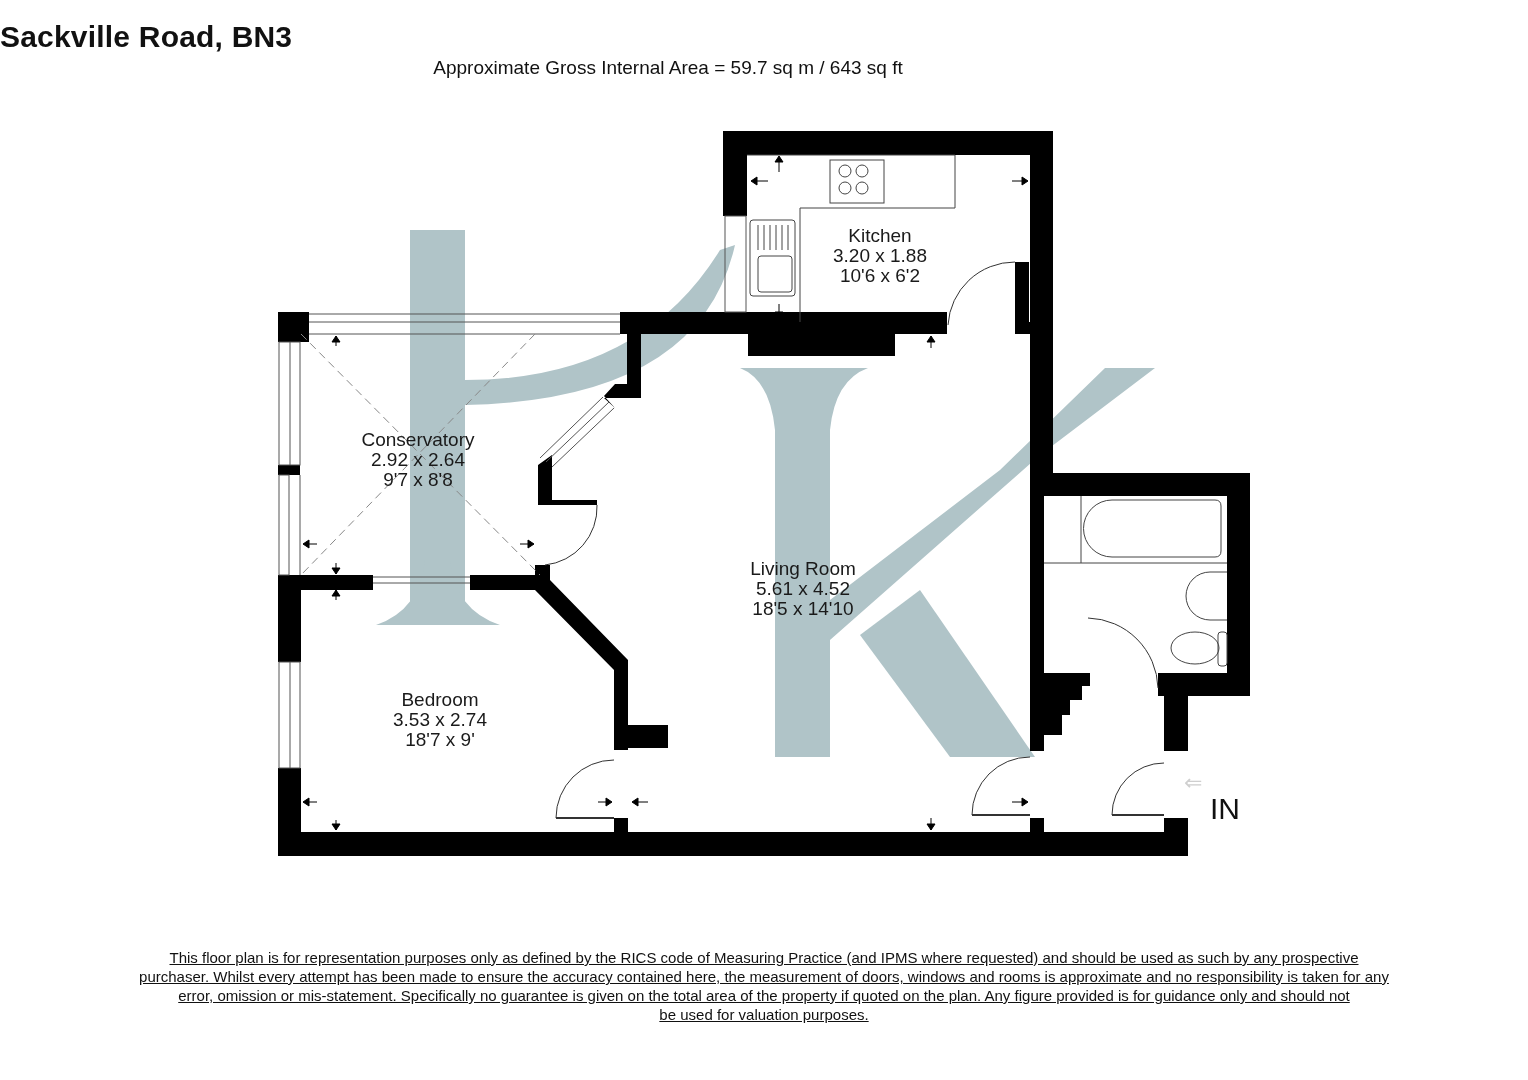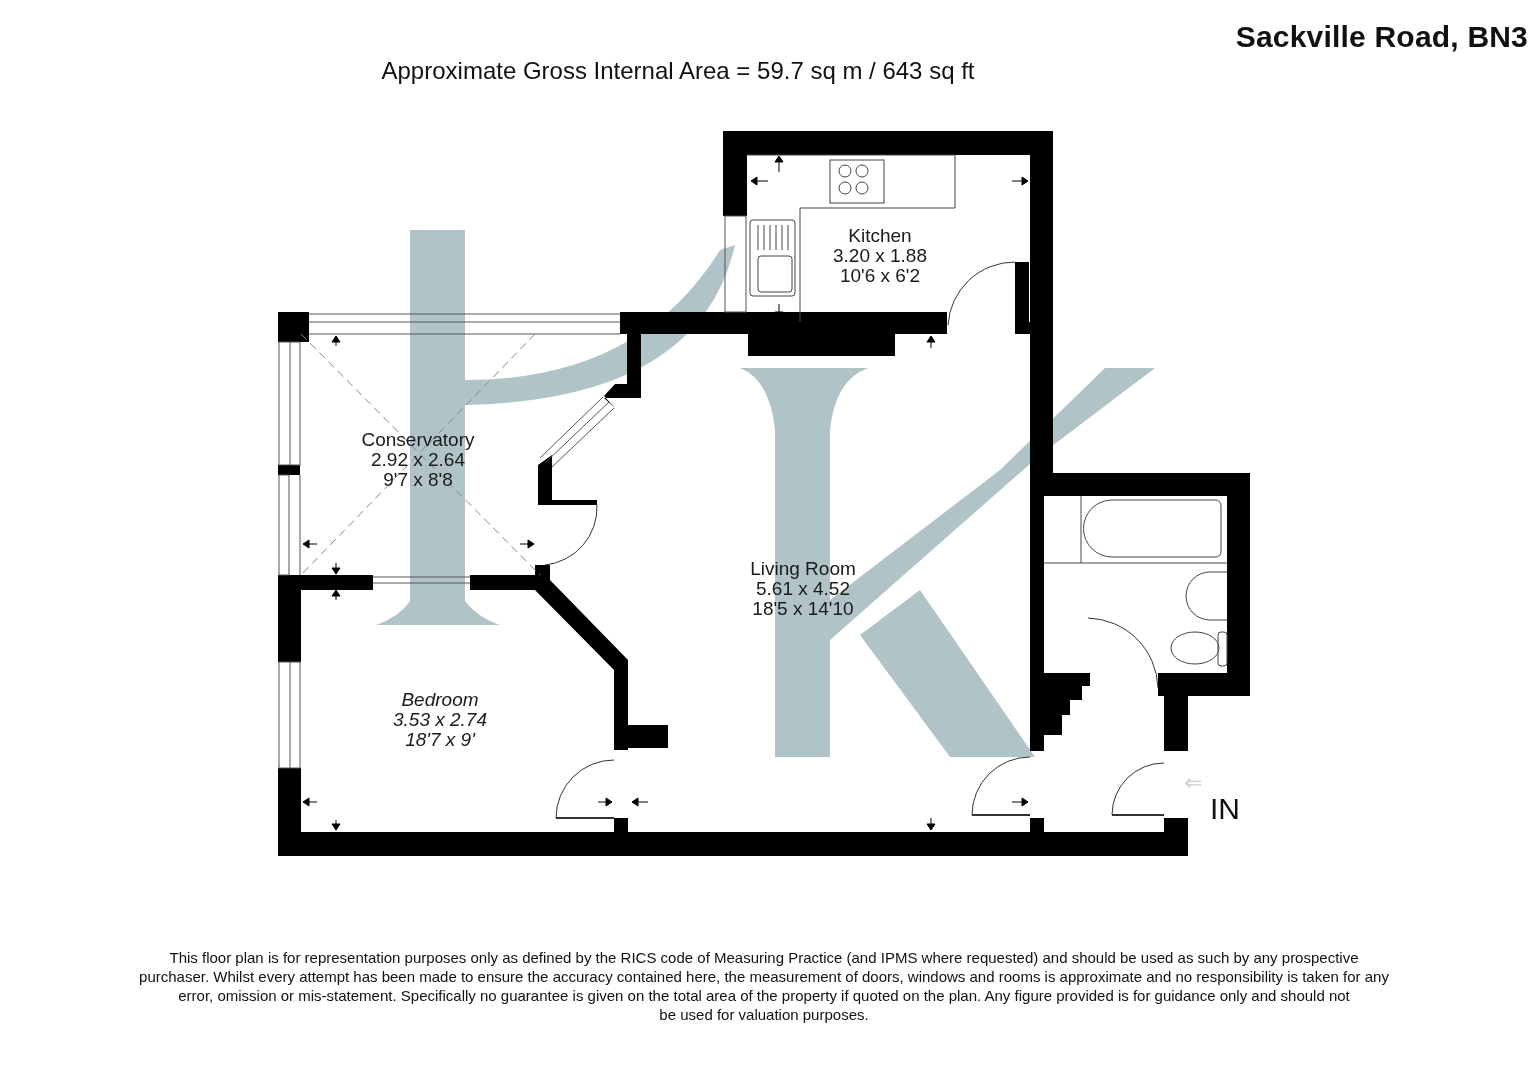--- a/index.html
+++ b/index.html
@@ -1,23 +1,23 @@
 <!DOCTYPE html>
 <html><head>
 <meta charset="utf-8">
 <style>
   html, body { margin:0; padding:0; background:#ffffff; }
   body { width:1528px; height:1080px; position:relative; overflow:hidden; font-family:"Liberation Sans", sans-serif; color:#111; }
-  .title { position:absolute; left:0; top:20px; width:1528px; text-align:right; font-weight:bold; font-size:30px; letter-spacing:0.2px; }
-  .subtitle { position:absolute; left:0; top:57px; width:1336px; text-align:center; font-size:24px;margin-left:10px; }
+  .title { position:absolute; left:0; top:20px; width:1528px; text-align:left; font-weight:bold; font-size:30px; letter-spacing:0.2px; }
+  .subtitle { position:absolute; left:0; top:57px; width:1336px; text-align:center; font-size:19px; }
   svg.plan { position:absolute; left:0; top:0; }
   .room-label { position:absolute; text-align:center; font-size:19px; line-height:20px; color:#1a1a1a; transform:translateX(-50%); white-space:nowrap; }
   .in-label { position:absolute; left:1210px; top:768px; font-size:30px; color:#111;margin-top:24px; }
   .in-arrow { position:absolute; left:1184px; top:770px; font-size:22px; color:#cfcfcf; }
-  .disclaimer { position:absolute; left:60px; top:948px; width:1408px; text-align:center; font-size:15px; line-height:19px; color:#111; }
+  .disclaimer { position:absolute; left:60px; top:948px; width:1408px; text-align:center; font-size:15px; line-height:19px; color:#111;text-decoration:underline; }
   .disclaimer p { margin:0; }
 </style>
 </head>
 <body>
 
 <div class="title">Sackville Road, BN3</div>
 <div class="subtitle">Approximate Gross Internal Area = 59.7 sq m / 643 sq ft</div>
 
 <svg class="plan" width="1528" height="1080" viewBox="0 0 1528 1080">
 
@@ -183,21 +183,21 @@
 <div class="room-label" style="left:418px; top:430px;">
   <div>Conservatory</div>
   <div>2.92 x 2.64</div>
   <div>9'7 x 8'8</div>
 </div>
 <div class="room-label" style="left:803px; top:559px;">
   <div>Living Room</div>
   <div>5.61 x 4.52</div>
   <div>18'5 x 14'10</div>
 </div>
-<div class="room-label" style="left:440px; top:690px;font-style:italic;">
+<div class="room-label" style="left:440px; top:690px;">
   <div>Bedroom</div>
   <div>3.53 x 2.74</div>
   <div>18'7 x 9'</div>
 </div>
 
 <span class="in-arrow">⇐</span>
 <span class="in-label">IN</span>
 
 <div class="disclaimer">
   <p>This floor plan is for representation purposes only as defined by the RICS code of Measuring Practice (and IPMS where requested) and should be used as such by any prospective</p>

